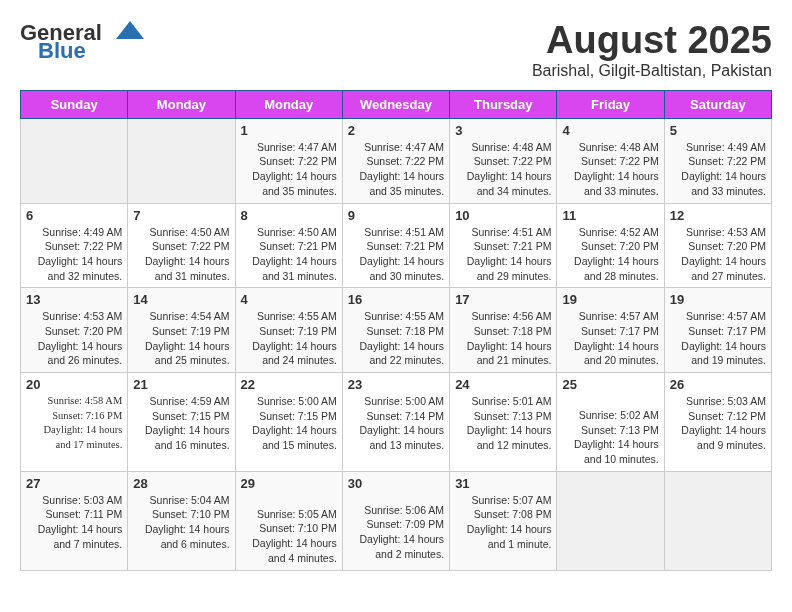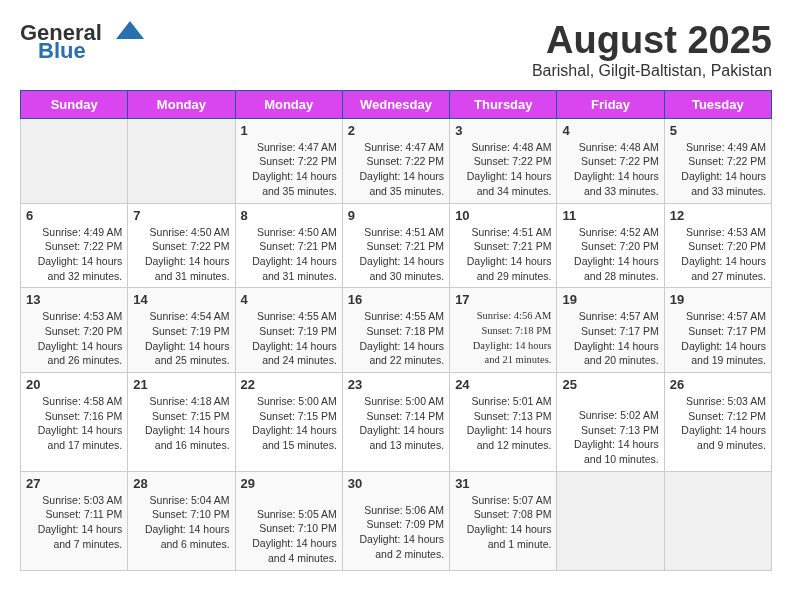--- a/index.html
+++ b/index.html
@@ -101,21 +101,21 @@
 
 <table class="calendar">
   <thead>
     <tr>
     <th>Sunday</th>
         <th>Monday</th>
         <th>Monday</th>
         <th>Wednesday</th>
         <th>Thursday</th>
         <th>Friday</th>
-        <th>Tuesday</th>
+        <th>Saturday</th>
       </tr>
   </thead>
   <tbody id="calendar-body">
   <tr>
         <td class="empty-cell"></td>
         <td class="empty-cell"></td>
         <td>
           <span class="day-num">1</span>
           <div class="day-info" style="white-space: pre-line;">Sunrise: 4:47 AM
 Sunset: 7:22 PM
@@ -226,21 +226,21 @@
         </td>
         <td>
           <span class="day-num">16</span>
           <div class="day-info" style="white-space: pre-line;">Sunrise: 4:55 AM
 Sunset: 7:18 PM
 Daylight: 14 hours
 and 22 minutes.</div>
         </td>
         <td>
           <span class="day-num">17</span>
-          <div class="day-info" style="white-space: pre-line; font-family: Liberation Serif, serif;">Sunrise: 4:56 AM
+          <div class="day-info" style="white-space: pre-line;">Sunrise: 4:56 AM
 Sunset: 7:18 PM
 Daylight: 14 hours
 and 21 minutes.</div>
         </td>
         <td>
           <span class="day-num">19</span>
           <div class="day-info" style="white-space: pre-line;">Sunrise: 4:57 AM
 Sunset: 7:17 PM
 Daylight: 14 hours
 and 20 minutes.</div>
@@ -249,28 +249,28 @@
           <span class="day-num">19</span>
           <div class="day-info" style="white-space: pre-line;">Sunrise: 4:57 AM
 Sunset: 7:17 PM
 Daylight: 14 hours
 and 19 minutes.</div>
         </td>
       </tr>
       <tr>
         <td>
           <span class="day-num">20</span>
-          <div class="day-info" style="white-space: pre-line;">Sunrise: 4:58 AM
+          <div class="day-info" style="white-space: pre-line; font-family: Liberation Serif, serif;">Sunrise: 4:58 AM
 Sunset: 7:16 PM
 Daylight: 14 hours
 and 17 minutes.</div>
         </td>
         <td>
           <span class="day-num">21</span>
-          <div class="day-info" style="white-space: pre-line;">Sunrise: 4:18 AM
+          <div class="day-info" style="white-space: pre-line;">Sunrise: 4:59 AM
 Sunset: 7:15 PM
 Daylight: 14 hours
 and 16 minutes.</div>
         </td>
         <td>
           <span class="day-num">22</span>
           <div class="day-info" style="white-space: pre-line;">Sunrise: 5:00 AM
 Sunset: 7:15 PM
 Daylight: 14 hours
 and 15 minutes.</div>

